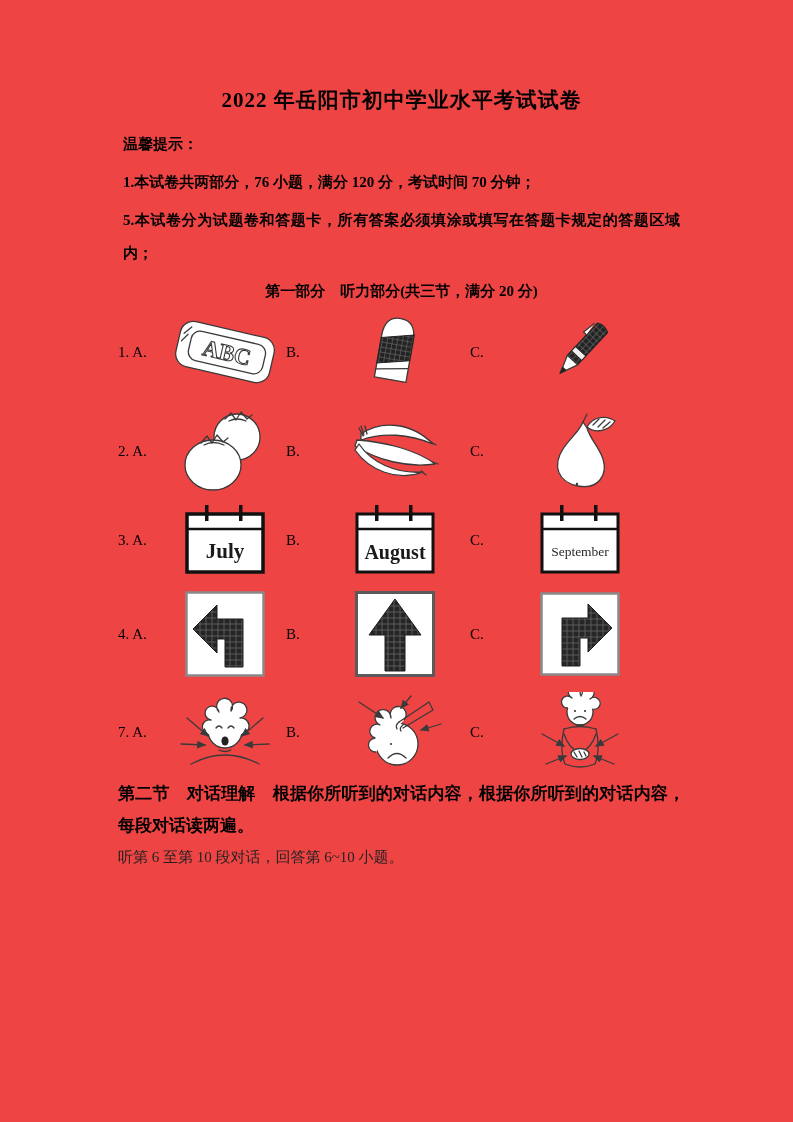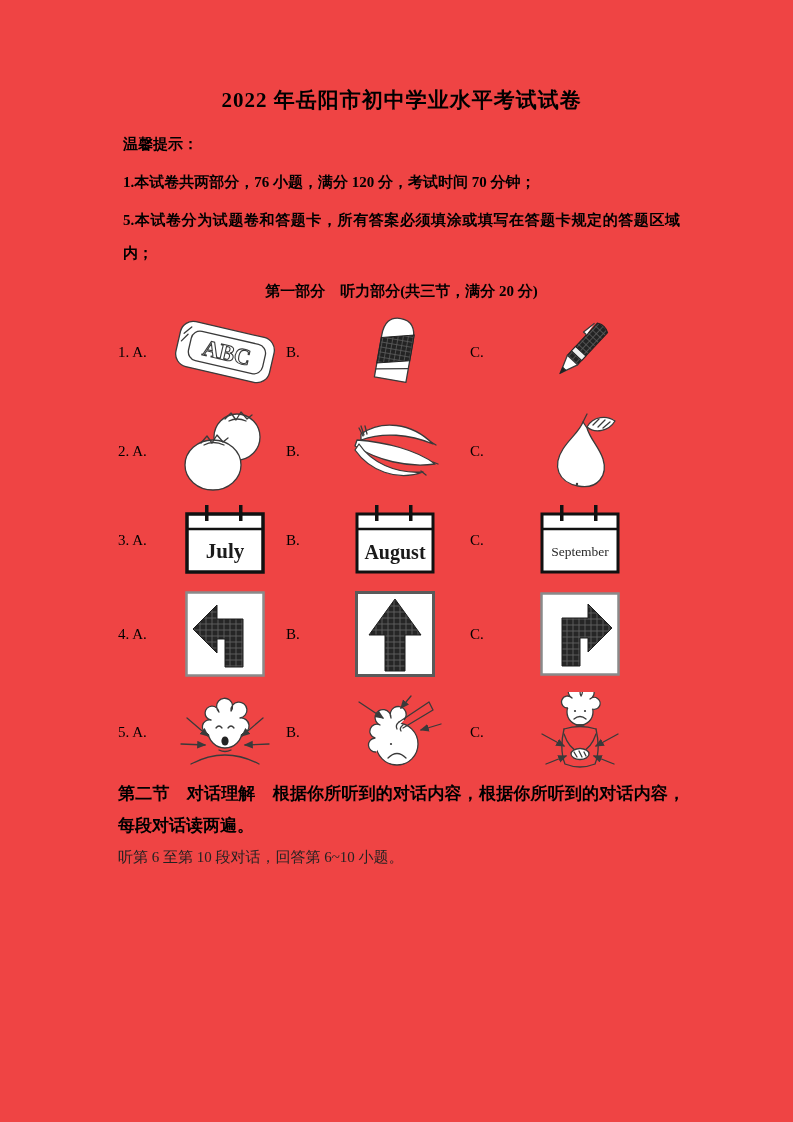--- a/index.html
+++ b/index.html
@@ -197,21 +197,21 @@
             <path d="M0 3H6 M3 0V6" stroke="#606060" stroke-width="0.9"></path>
           </pattern>
         </defs>
         <rect x="1.5" y="1.5" width="77" height="81" fill="#fff" stroke="#8a8a8a" stroke-width="2.5"></rect>
         <path d="M72 36 L48 12 L48 26 L22 26 L22 74 L40 74 L40 46 L48 46 L48 60 Z" fill="url(#hp4c)" stroke="#1c1c1c" stroke-width="1"></path>
       </svg>
     </span>
   </div>
 
   <div class="qrow r5">
-    <span class="qlabel">5. A.</span>
+    <span class="qlabel">7. A.</span>
     <span class="cell cellA">
       <svg width="100" height="72" viewBox="0 0 100 72">
         <defs>
           <marker id="m5a" markerWidth="8" markerHeight="8" refX="6" refY="3" orient="auto">
             <path d="M0 0 L7 3 L0 6 Z" fill="#3a3a3a"></path>
           </marker>
         </defs>
         <circle cx="50" cy="35" r="17" class="skw"></circle>
         <path d="M33 38 a7 7 0 1 1 3 -14 a7 7 0 1 1 8 -8 a8 8 0 1 1 12 -1 a8 8 0 1 1 9 7 a7 7 0 1 1 2 16" class="skw"></path>
         <path d="M41 32 q3 -4 6 0 M53 32 q3 -4 6 0" class="sk"></path>

